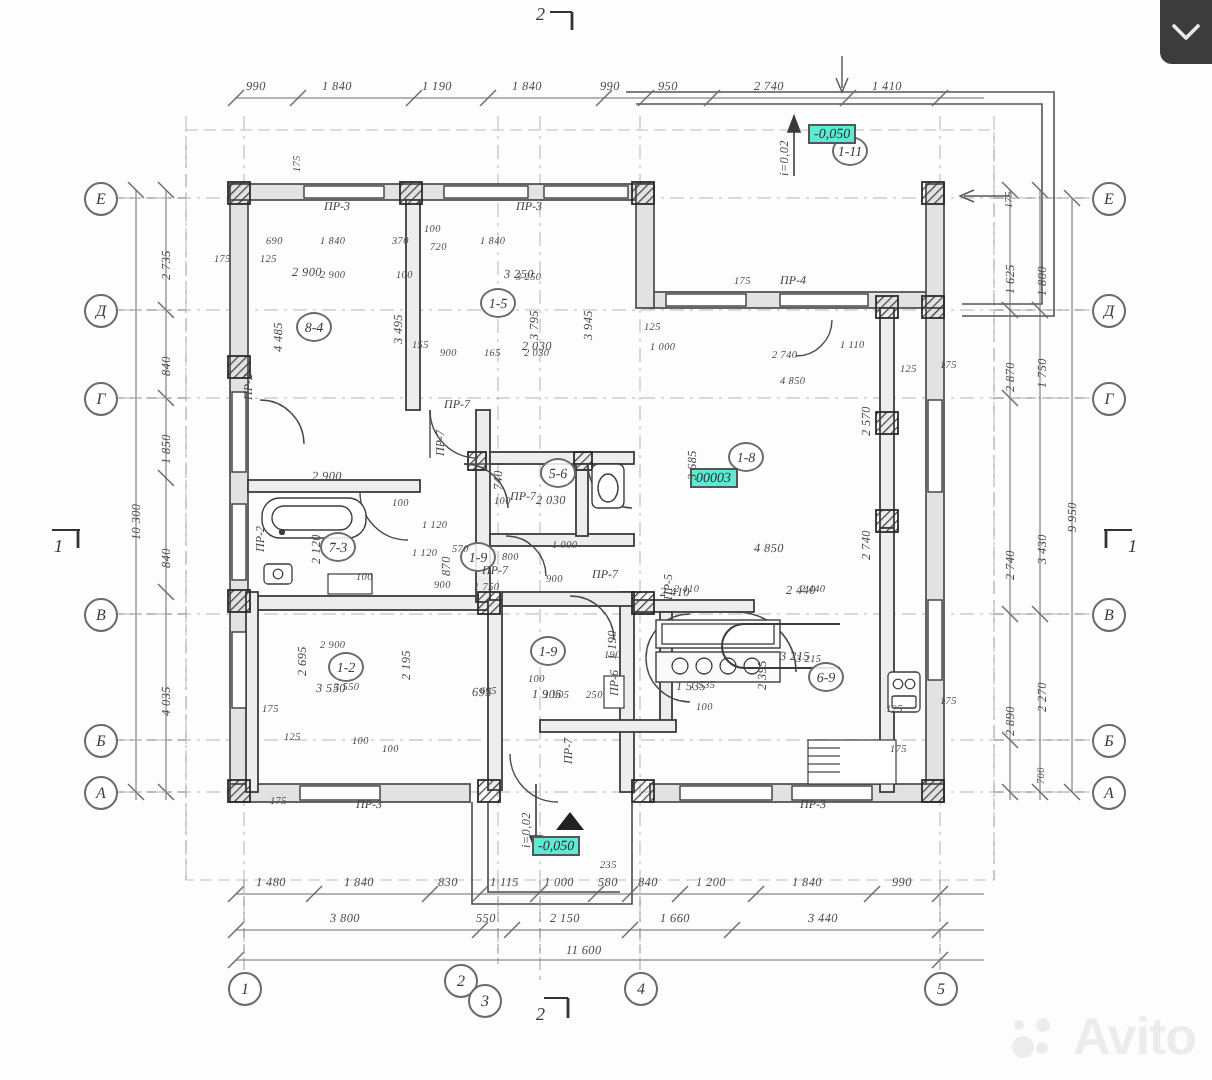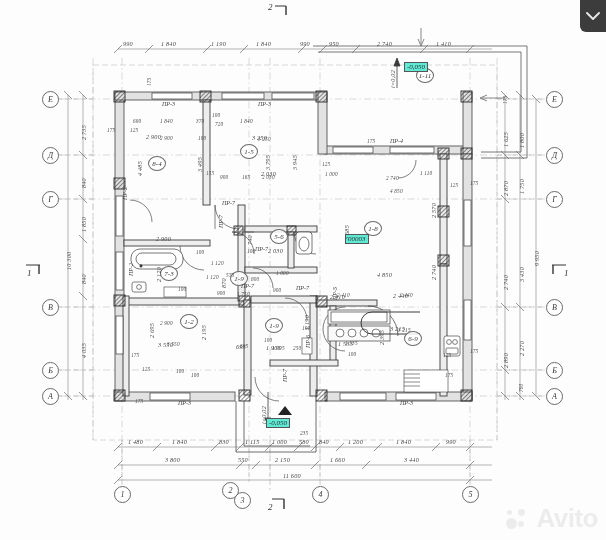--- a/index.html
+++ b/index.html
@@ -408,21 +408,21 @@
         <line x1="1" y1="3" x2="1" y2="12" stroke="#333" stroke-width="1.4"></line>
       </svg>
     <span style="position:relative;top:6px;left:8px">1</span>
   </div>
 
   <div class="bubble bub-rm" style="left:148px;top:156px;">8-4</div>
   <div class="bubble bub-rm" style="left:240px;top:144px;">1-5</div>
   <div class="bubble bub-rm" style="left:270px;top:229px;">5-6</div>
   <div class="bubble bub-rm" style="left:230px;top:271px;">1-9</div>
   <div class="bubble bub-rm" style="left:160px;top:266px;">7-3</div>
-  <div class="bubble bub-rm" style="left:164px;top:314px;margin-left:16px;">1-2</div>
+  <div class="bubble bub-rm" style="left:164px;top:326px;">1-2</div>
   <div class="bubble bub-rm" style="left:265px;top:318px;">1-9</div>
   <div class="bubble bub-rm" style="left:364px;top:221px;">1-8</div>
   <div class="bubble bub-rm" style="left:404px;top:331px;">6-9</div>
   <div class="bubble bub-rm" style="left:416px;top:68px;">1-11</div>
 
   <div class="tag" style="left:345px;top:234px;">00003</div>
   <div class="tag" style="left:404px;top:62px;">-0,050</div>
   <div class="tag" style="left:266px;top:418px;">-0,050</div>
 
   <div class="dim v" style="left:389px;top:88px;">i=0,02</div>

